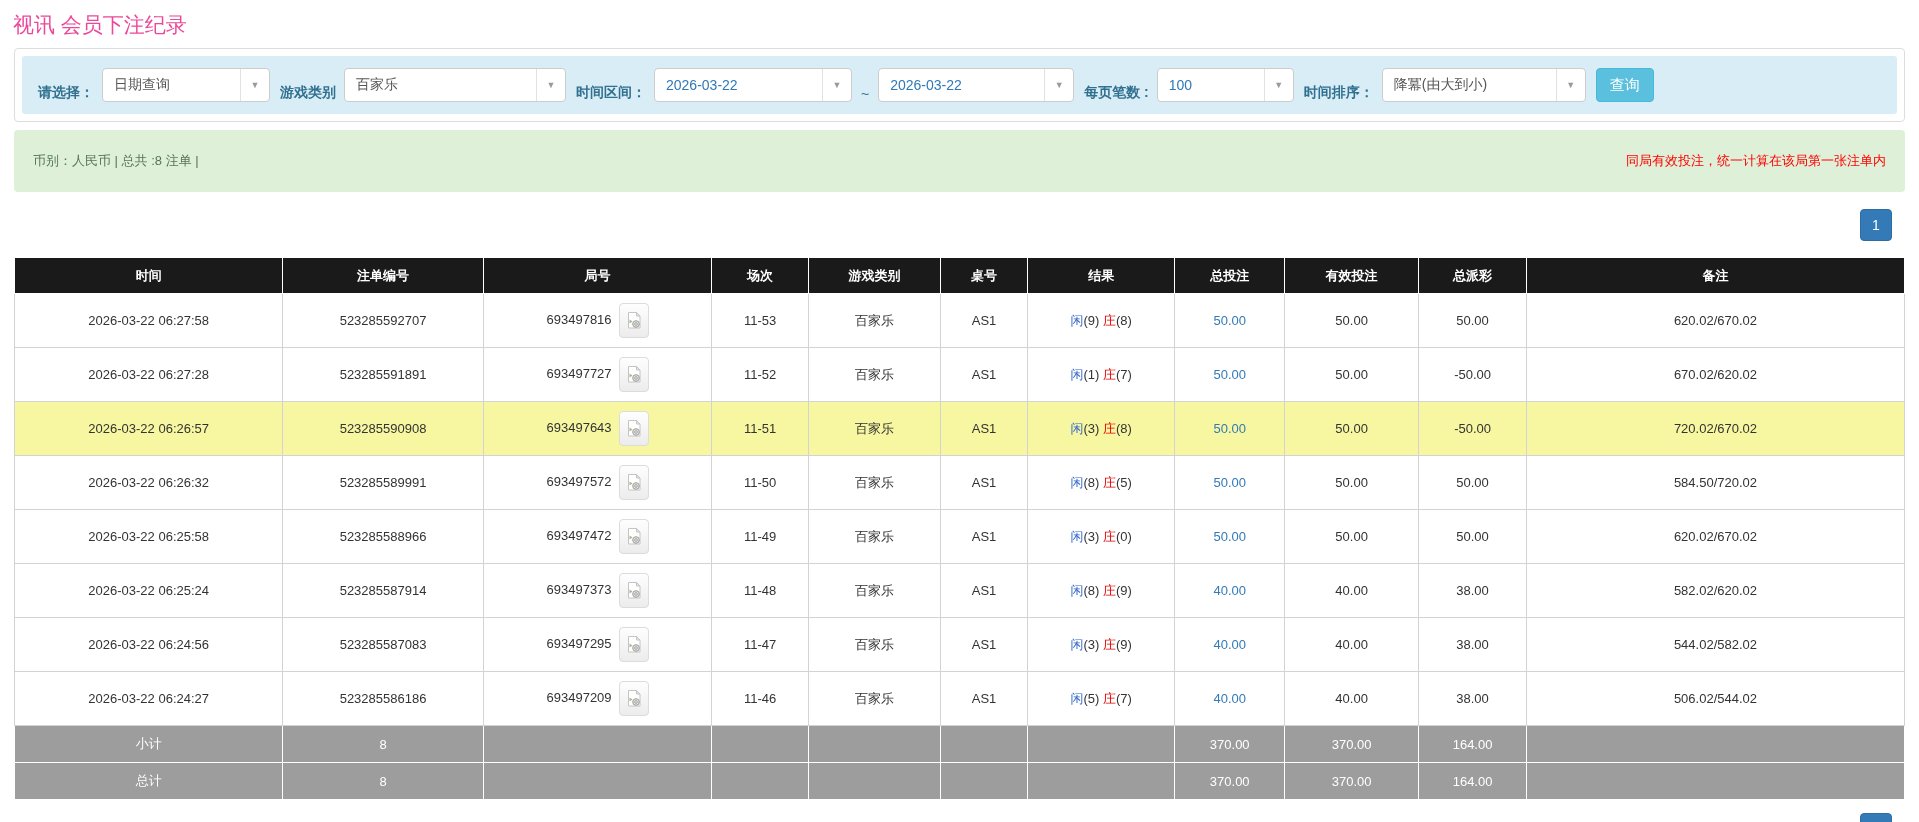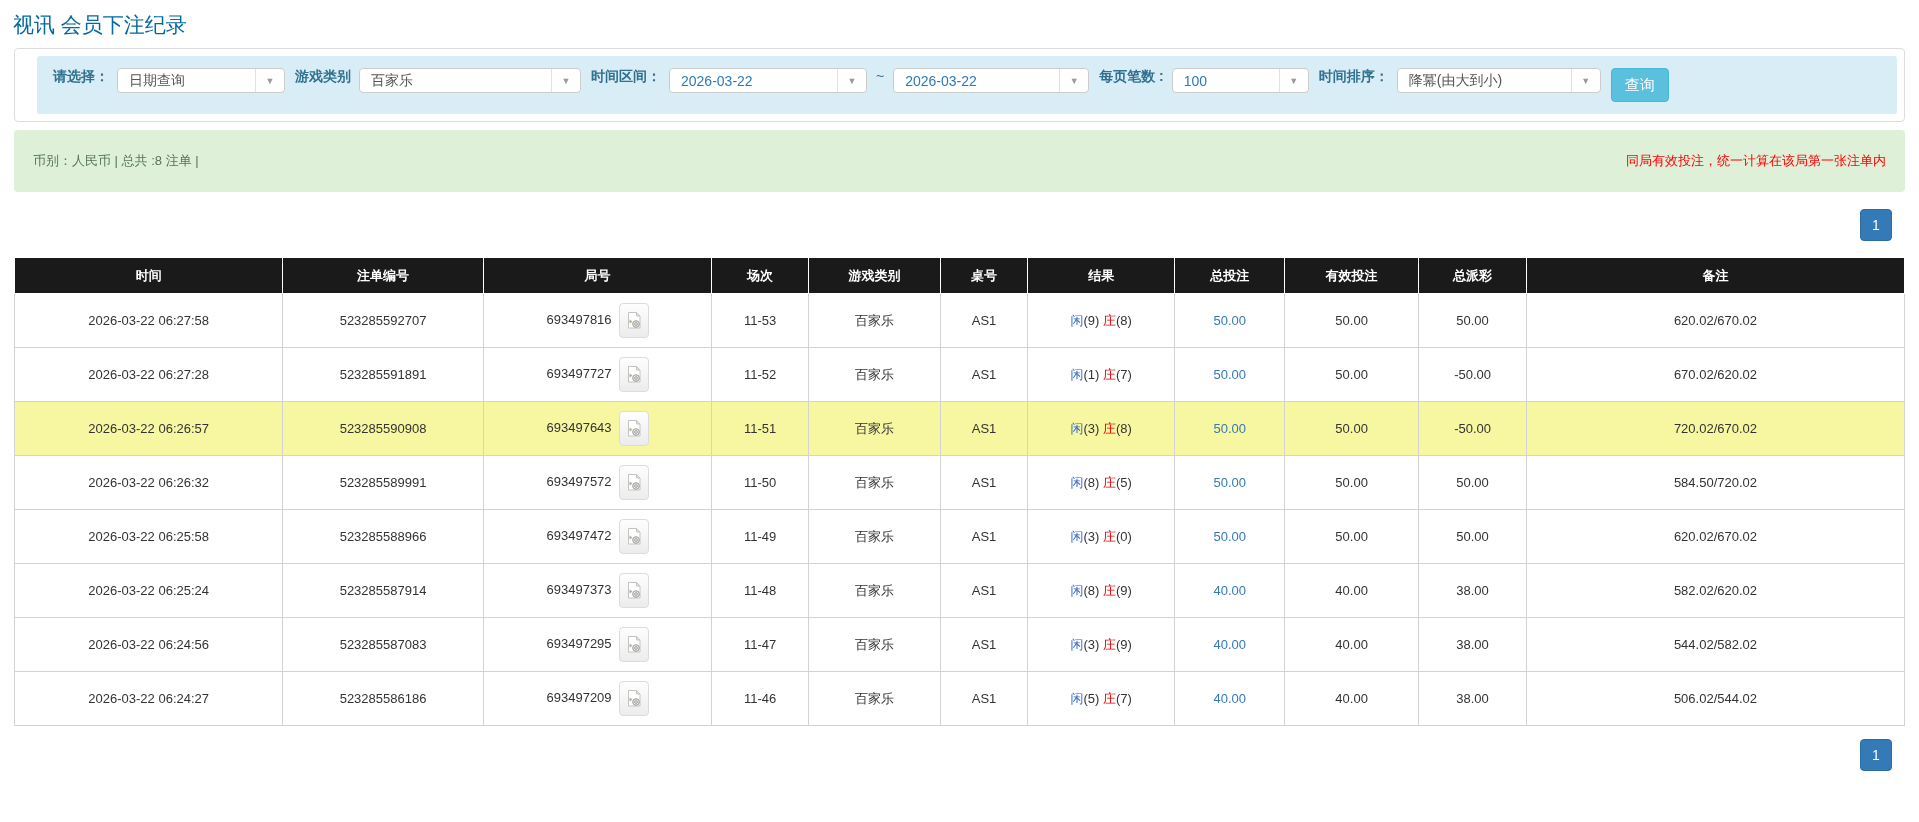--- a/index.html
+++ b/index.html
@@ -2,28 +2,28 @@
 <html><head>
 <meta charset="utf-8">
 <style>
   * { box-sizing: border-box; }
   html,body { margin:0; padding:0; }
   body {
     width:1919px; height:822px; overflow:hidden;
     background:#fff; color:#333;
     font-family:"Liberation Sans", sans-serif;
   }
-  .page-title { font-size:21px; font-weight:500; color:#0369a1; margin:11px 0 9px 13px; }
+  .page-title { font-size:21px; font-weight:500; color:#ec4899; margin:11px 0 9px 13px; }
 
   
   .panel { margin:0 14px; border:1px solid #ddd; border-radius:4px; padding:7px; background:#fff; }
-  .filter-bar { background:#d9edf7; border-radius:3px; padding:12px 12px; display:flex; align-items:flex-start; font-size:14px; color:#31708f; white-space:nowrap;margin-left:15px; }
+  .filter-bar { background:#d9edf7; border-radius:3px; padding:12px 12px; display:flex; align-items:flex-end; font-size:14px; color:#31708f; white-space:nowrap; }
   .flabel { font-weight:bold; margin:0 8px 0 10px; }
   .flabel.first { margin-left:4px; }
-  .sel { background:#fff; border:1px solid #ccc; border-radius:4px; height:25px; display:inline-flex; align-items:center; cursor:pointer; }
+  .sel { background:#fff; border:1px solid #ccc; border-radius:4px; height:34px; display:inline-flex; align-items:center; cursor:pointer; }
   .sel .val { padding:0 11px; font-size:14px; color:#555; flex:1; overflow:hidden; }
   .sel .val.blue { color:#2e7ab8; }
   .sel .caret { width:29px; align-self:stretch; display:flex; align-items:center; justify-content:center; color:#9a9a9a; border-left:1px solid #e2e2e2; font-size:9px; }
   .tilde { margin:0 9px; color:#31708f; }
   .btn-query { background:#5bc0de; border:1px solid #46b8da; color:#fff; font-size:15px; height:34px; padding:0 13px; border-radius:4px; margin-left:10px; cursor:pointer; font-family:inherit; }
 
   
   .info-bar { margin:8px 14px 1px; background:#dff0d8; border-radius:4px; height:62px; display:flex; align-items:center; justify-content:space-between; padding:0 19px; font-size:13px; }
   .info-left { color:#56755c; }
   .info-right { color:#ff0000; }
@@ -317,18 +317,44 @@
     <td>百家乐</td>
     <td>AS1</td>
     <td><span class="res-player">闲</span>(5) <span class="res-banker">庄</span>(7)</td>
     <td><span class="blue-link">40.00</span></td>
     <td>40.00</td>
     <td>38.00</td>
     <td>506.02/544.02</td>
   </tr>
     </tbody>
   <tfoot>
+  <tr>
+    <td>小计</td>
+    <td>8</td>
+    <td></td>
+        <td></td>
+        <td></td>
+    <td></td>
+        <td></td>
+    <td>370.00</td>
+    <td>370.00</td>
+    <td>164.00</td>
+    <td></td>
+  </tr>
+  <tr>
+    <td>总计</td>
+    <td>8</td>
+    <td></td>
+        <td></td>
+        <td></td>
+    <td></td>
+        <td></td>
+    <td>370.00</td>
+    <td>370.00</td>
+    <td>164.00</td>
+    <td></td>
+  </tr>
     </tfoot>
 </table>
 
 <div class="page-row bottom">
   <div class="page-btn">1</div>
 </div>
 
 </body></html>

